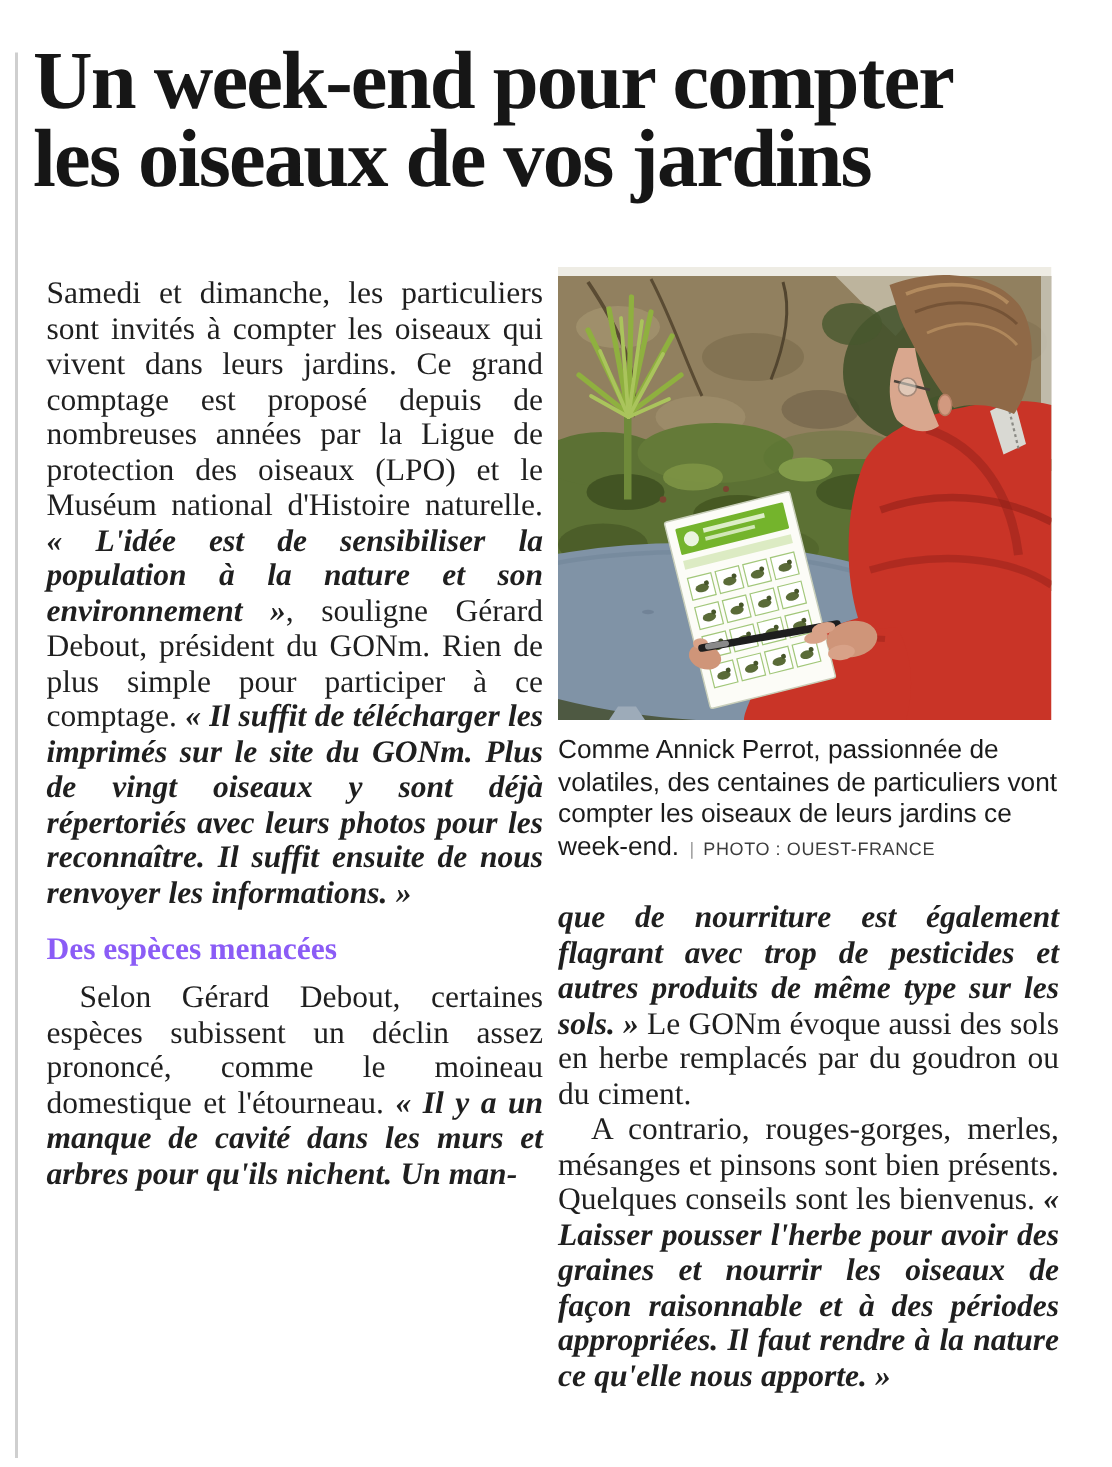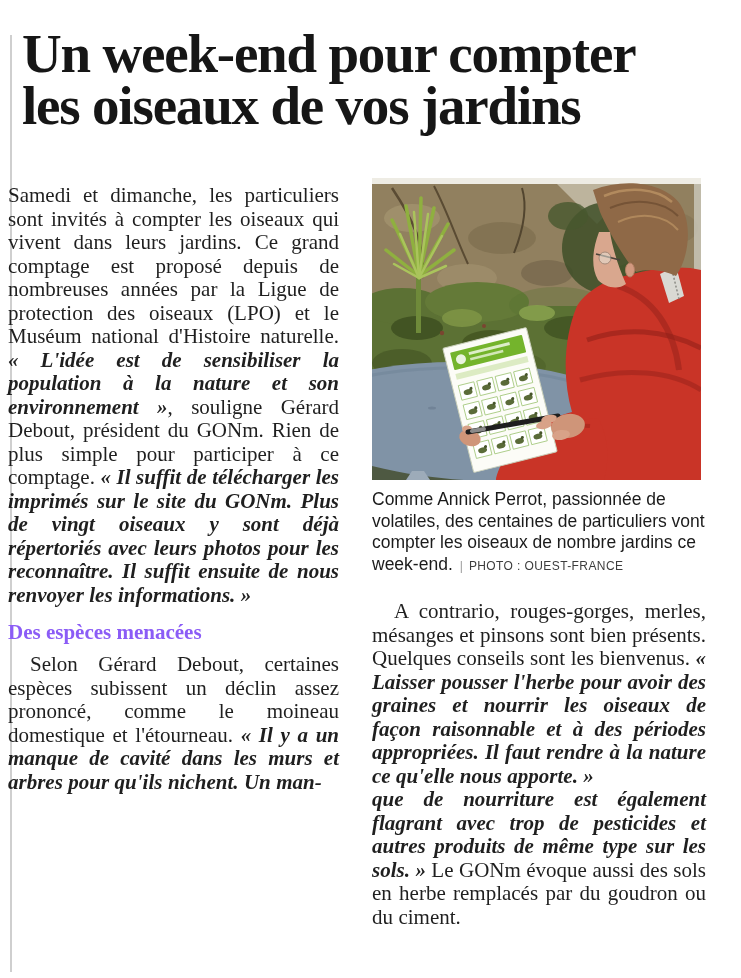--- a/index.html
+++ b/index.html
@@ -9,21 +9,21 @@
   }
   .vrule { position:absolute; left:10px; top:35px; width:1.5px; height:937px; background:#cfcfcf; }
 
   .headline {
     position:absolute; left:22px; top:28px; width:708px; margin:0;
     font-family:"Liberation Serif", serif; font-weight:700;
     font-size:55px; line-height:52px; letter-spacing:-1.2px; color:#161616;
   }
 
   .col { position:absolute; text-align:justify; color:#1f1f1f; hyphens:auto; }
-  .col-left  { left:8px;  top:184px; width:331px; }
+  .col-left  { left:31px;  top:184px; width:331px; }
   .col-right { left:372px; top:600px; width:334px; }
   .body-p { margin:0; font-size:21px; line-height:23.5px; word-spacing:0.2px; }
   .body-p.indent { text-indent:22px; }
   .run-bi { font-weight:700; font-style:italic; }
   .subhead {
     font-family:Liberation Serif, serif; font-size:21px; line-height:24px;
     font-weight:700; color:#8b5cf6; margin:13px 0 9px 0; text-align:left;
   }
 
   .photo-fig { position:absolute; left:372px; top:178px; width:329px; height:302px; margin:0; }
@@ -182,20 +182,20 @@
         <line x1="96" y1="254" x2="186" y2="238" stroke="#1e1e1e" stroke-width="5" stroke-linecap="round"></line>
         <line x1="100" y1="253" x2="112" y2="251" stroke="#8a8a8a" stroke-width="4" stroke-linecap="round"></line>
         <ellipse cx="196" cy="248" rx="17" ry="12" fill="#cf9579" transform="rotate(-10 196 248)"></ellipse>
         <ellipse cx="177" cy="241" rx="8" ry="4" fill="#d8a288" transform="rotate(-14 177 241)"></ellipse>
         <ellipse cx="172" cy="247" rx="8" ry="4" fill="#d8a288" transform="rotate(-10 172 247)"></ellipse>
         <ellipse cx="189" cy="257" rx="9" ry="5" fill="#d8a288" transform="rotate(-8 189 257)"></ellipse>
       </g>
     </svg>
   </figure>
 
-  <p class="caption"><span>Comme Annick Perrot, passionnée de volatiles, des centaines de particuliers vont compter les oiseaux de nombre jardins ce week-end.</span> <span class="credit"><span class="credit-bar">|</span> <span>PHOTO : OUEST-FRANCE</span></span></p>
+  <p class="caption"><span>Comme Annick Perrot, passionnée de volatiles, des centaines de particuliers vont compter les oiseaux de leurs jardins ce week-end.</span> <span class="credit"><span class="credit-bar">|</span> <span>PHOTO : OUEST-FRANCE</span></span></p>
 
   <div class="col col-right">
+      <p class="body-p"><span class="run-bi">que de nourriture est également flagrant avec trop de pesticides et autres produits de même type sur les sols. »</span><span> Le GONm évoque aussi des sols en herbe remplacés par du goudron ou du ciment.</span></p>
       <p class="body-p indent"><span>A contrario, rouges-gorges, merles, mésanges et pinsons sont bien présents. Quelques conseils sont les bienvenus. </span><span class="run-bi">« Laisser pousser l'herbe pour avoir des graines et nourrir les oiseaux de façon raisonnable et à des périodes appropriées. Il faut rendre à la nature ce qu'elle nous apporte. »</span></p>
-      <p class="body-p"><span class="run-bi">que de nourriture est également flagrant avec trop de pesticides et autres produits de même type sur les sols. »</span><span> Le GONm évoque aussi des sols en herbe remplacés par du goudron ou du ciment.</span></p>
     </div>
 
 </div>
 
 </body></html>

